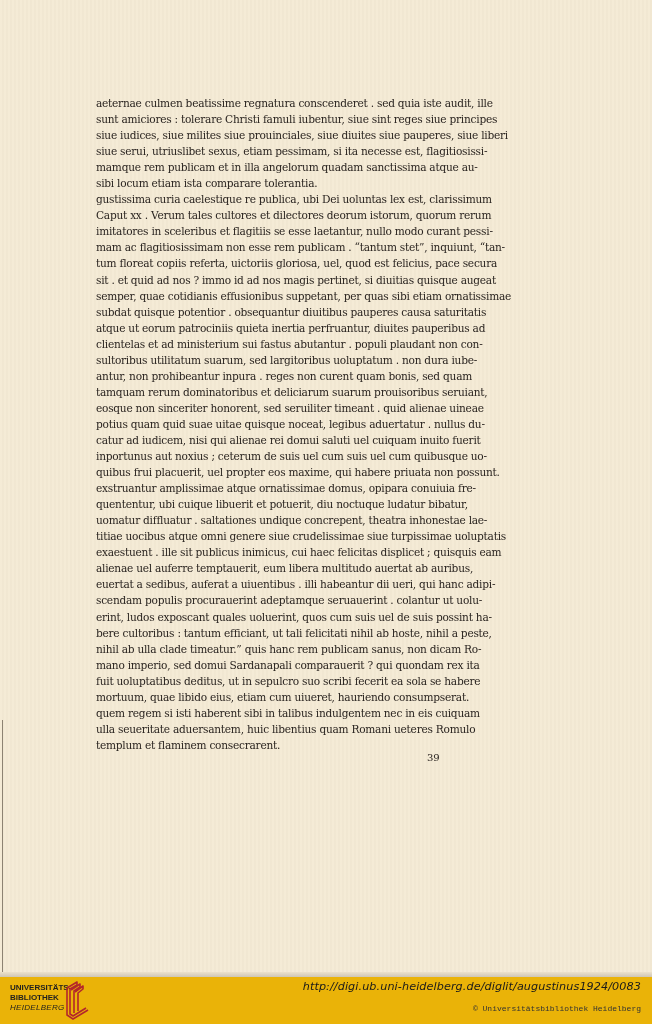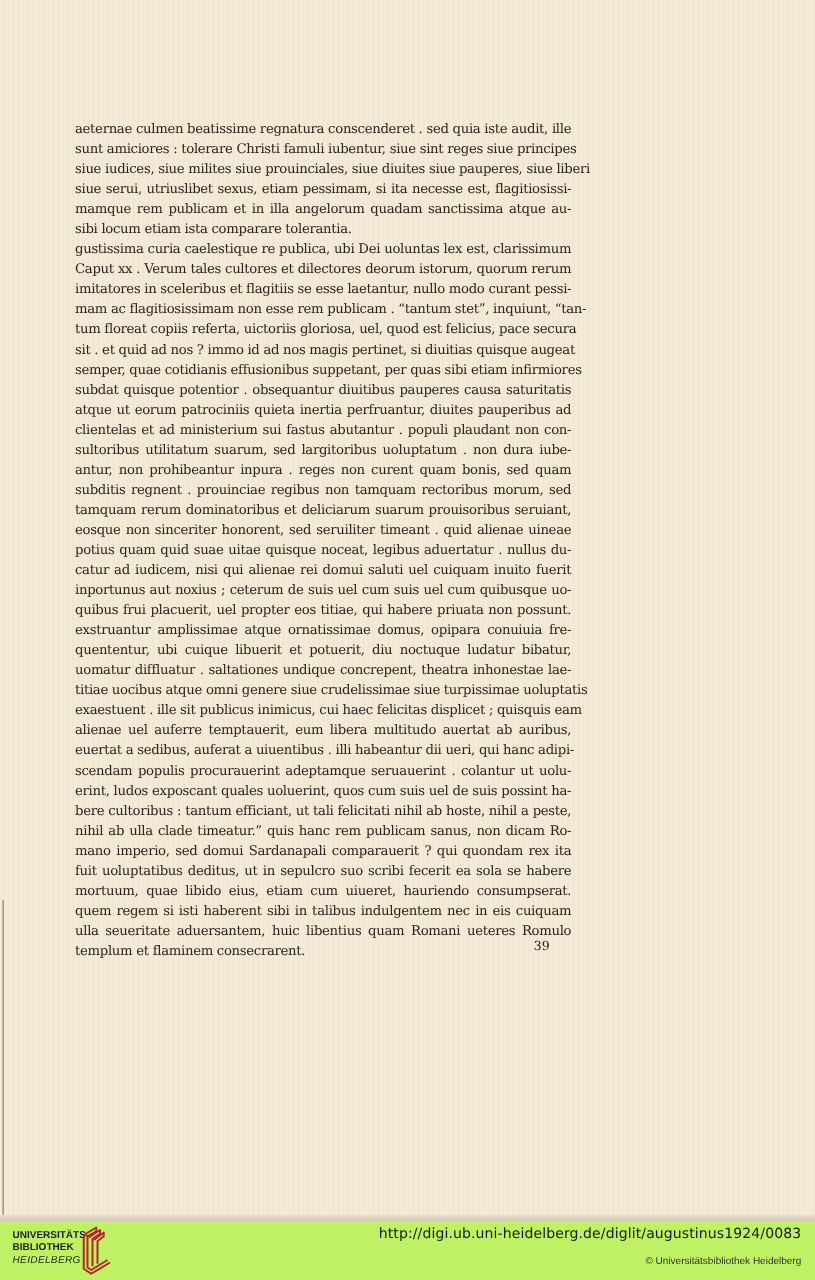--- a/index.html
+++ b/index.html
@@ -11,41 +11,41 @@
       repeating-linear-gradient(90deg, rgba(255,255,255,0.05) 0 2px, rgba(0,0,0,0.012) 2px 4px);
   }
   .page-left-edge { position:absolute; left:2px; top:720px; width:1px; height:255px; background:#8d8373; }
   .page-bottom-edge { position:absolute; left:0; top:972px; width:652px; height:5px;
     background:linear-gradient(180deg, #ece1cb, #cfc6b5); }
   .text-block {
     position:absolute; left:60px; top:95px; width:397px;
     font-family:"DejaVu Serif", serif; font-size:10.6px; line-height:16.05px;
     color:#2a2420; letter-spacing:-0.25px;
   }
-  .line { display:block; white-space:nowrap; text-align:justify; text-align-last:justify; height:16.05px; }
+  .line { display:block; white-space:nowrap; text-align:justify; text-align-last:justify; height:16.05px;margin-left:36px; }
   .line.last { text-align-last:left; }
   .page-number {
     position:absolute; left:427px; top:752px;
     font-family:"DejaVu Serif", serif; font-size:10px; color:#2a2420;
   }
-  .footer { position:absolute; left:0; top:977px; width:652px; height:47px; background:#bef264; }
+  .footer { position:absolute; left:0; top:977px; width:652px; height:47px; background:#eab308; }
   .logo-text {
     position:absolute; left:10px; top:6px;
     font-family:"Liberation Sans", sans-serif; font-size:8px; line-height:10px; color:#1f1f1f;
   }
   .logo-text .b { font-weight:bold; display:block; }
   .logo-text .n { display:block; letter-spacing:0.3px;font-style:italic; }
   .logo-mark { position:absolute; left:64px; top:3px; }
   .url {
     position:absolute; right:11px; top:3px;
-    font-family:"DejaVu Sans", sans-serif; font-size:11.2px; color:#1a1a1a; letter-spacing:0.1px;
+    font-family:"DejaVu Sans", sans-serif; font-size:11.2px; color:#1a1a1a; letter-spacing:0.1px;font-style:italic;
   }
   .copyright {
     position:absolute; right:11px; top:27px;
-    font-family:Liberation Sans, sans-serif; font-size:8px; color:#333;
+    font-family:Liberation Mono, monospace; font-size:8px; color:#333;
   }
 </style>
 </head>
 <body>
 
 <div class="page">
   <div class="page-left-edge"></div>
   <div class="page-bottom-edge"></div>
 
   <div class="text-block" id="text-block">
@@ -54,33 +54,32 @@
       <span class="line">siue iudices, siue milites siue prouinciales, siue diuites siue pauperes, siue liberi</span>
       <span class="line">siue serui, utriuslibet sexus, etiam pessimam, si ita necesse est, flagitiosissi-</span>
       <span class="line">mamque rem publicam et in illa angelorum quadam sanctissima atque au-</span>
       <span class="line last">sibi locum etiam ista comparare tolerantia.</span>
       <span class="line">gustissima curia caelestique re publica, ubi Dei uoluntas lex est, clarissimum</span>
       <span class="line">Caput xx . Verum tales cultores et dilectores deorum istorum, quorum rerum</span>
       <span class="line">imitatores in sceleribus et flagitiis se esse laetantur, nullo modo curant pessi-</span>
       <span class="line">mam ac flagitiosissimam non esse rem publicam . “tantum stet”, inquiunt, “tan-</span>
       <span class="line">tum floreat copiis referta, uictoriis gloriosa, uel, quod est felicius, pace secura</span>
       <span class="line">sit . et quid ad nos ? immo id ad nos magis pertinet, si diuitias quisque augeat</span>
-      <span class="line">semper, quae cotidianis effusionibus suppetant, per quas sibi etiam infirmiores</span>
+      <span class="line">semper, quae cotidianis effusionibus suppetant, per quas sibi etiam ornatissimae</span>
       <span class="line">subdat quisque potentior . obsequantur diuitibus pauperes causa saturitatis</span>
       <span class="line">atque ut eorum patrociniis quieta inertia perfruantur, diuites pauperibus ad</span>
       <span class="line">clientelas et ad ministerium sui fastus abutantur . populi plaudant non con-</span>
       <span class="line">sultoribus utilitatum suarum, sed largitoribus uoluptatum . non dura iube-</span>
       <span class="line">antur, non prohibeantur inpura . reges non curent quam bonis, sed quam</span>
-      <span class="line">subditis regnent . prouinciae regibus non tamquam rectoribus morum, sed</span>
       <span class="line">tamquam rerum dominatoribus et deliciarum suarum prouisoribus seruiant,</span>
       <span class="line">eosque non sinceriter honorent, sed seruiliter timeant . quid alienae uineae</span>
       <span class="line">potius quam quid suae uitae quisque noceat, legibus aduertatur . nullus du-</span>
       <span class="line">catur ad iudicem, nisi qui alienae rei domui saluti uel cuiquam inuito fuerit</span>
       <span class="line">inportunus aut noxius ; ceterum de suis uel cum suis uel cum quibusque uo-</span>
-      <span class="line">quibus frui placuerit, uel propter eos titiae, qui habere priuata non possunt.</span>
+      <span class="line">quibus frui placuerit, uel propter eos maxime, qui habere priuata non possunt.</span>
       <span class="line">exstruantur amplissimae atque ornatissimae domus, opipara conuiuia fre-</span>
       <span class="line">quententur, ubi cuique libuerit et potuerit, diu noctuque ludatur bibatur,</span>
       <span class="line">uomatur diffluatur . saltationes undique concrepent, theatra inhonestae lae-</span>
       <span class="line">titiae uocibus atque omni genere siue crudelissimae siue turpissimae uoluptatis</span>
       <span class="line">exaestuent . ille sit publicus inimicus, cui haec felicitas displicet ; quisquis eam</span>
       <span class="line">alienae uel auferre temptauerit, eum libera multitudo auertat ab auribus,</span>
       <span class="line">euertat a sedibus, auferat a uiuentibus . illi habeantur dii ueri, qui hanc adipi-</span>
       <span class="line">scendam populis procurauerint adeptamque seruauerint . colantur ut uolu-</span>
       <span class="line">erint, ludos exposcant quales uoluerint, quos cum suis uel de suis possint ha-</span>
       <span class="line">bere cultoribus : tantum efficiant, ut tali felicitati nihil ab hoste, nihil a peste,</span>

